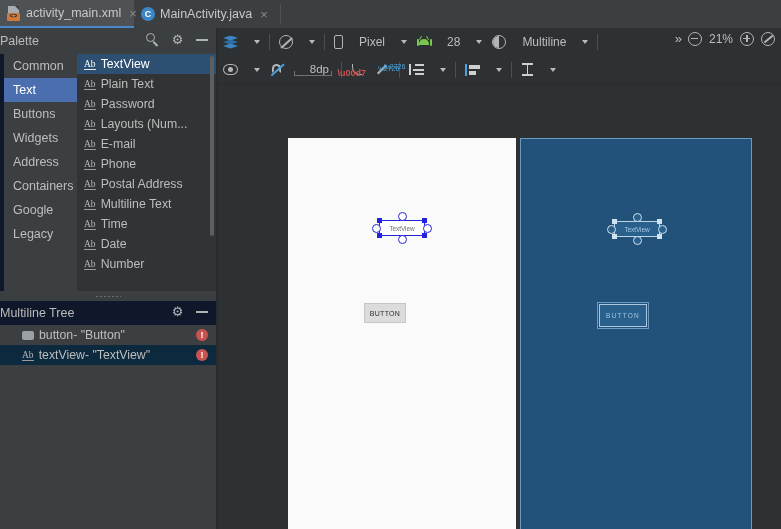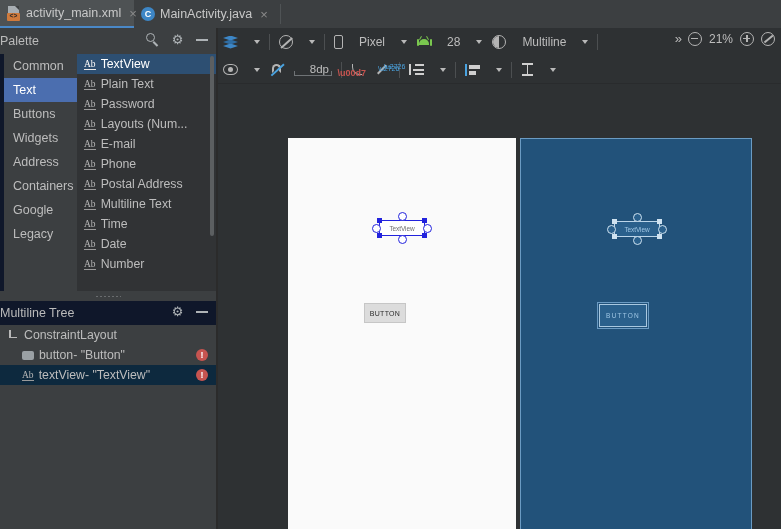--- a/index.html
+++ b/index.html
@@ -283,24 +283,20 @@
 
     <div class="treehdr">
       <span class="ttl">Multiline Tree</span>
       <span class="acts">
         <span class="ico ico-gear">⚙</span>
         <span class="ico ico-min"></span>
       </span>
     </div>
 
     <div class="treebody" id="tree-rows">
-        <div class="trow tindent1">
-          <span class="ico-cl"></span>
-          <span>ConstraintLayout</span>
-        </div>
         <div class="trow tindent2">
           <span class="ico-btn"></span>
           <span>button- "Button"</span>
           <span class="badge">!</span>
         </div>
         <div class="trow sel tindent2">
           <span class="ab">Ab</span>
           <span>textView- "TextView"</span>
           <span class="badge">!</span>
         </div>

